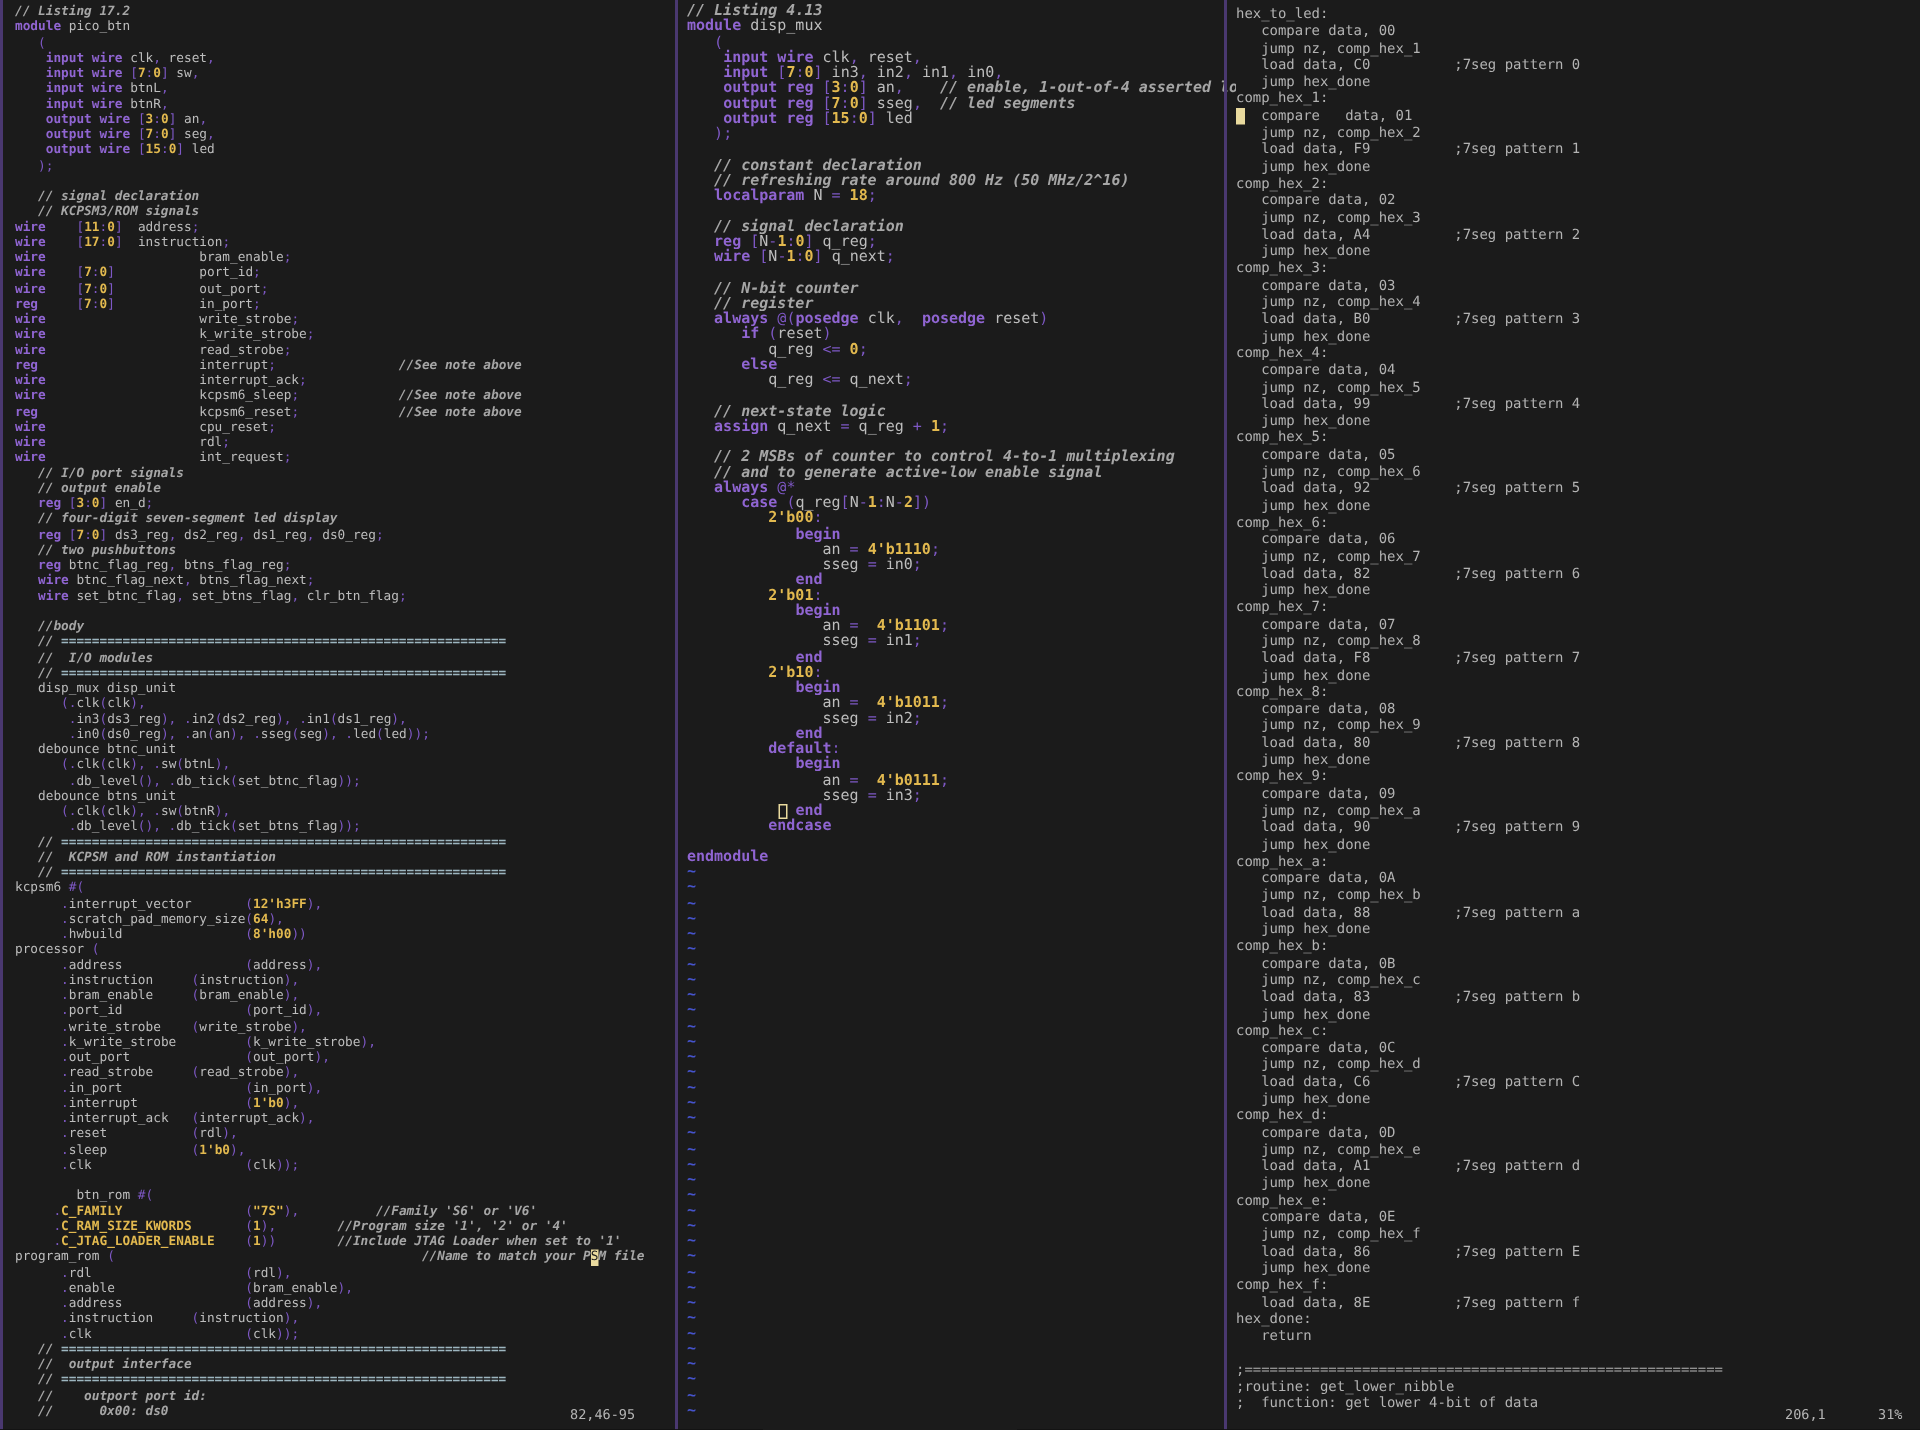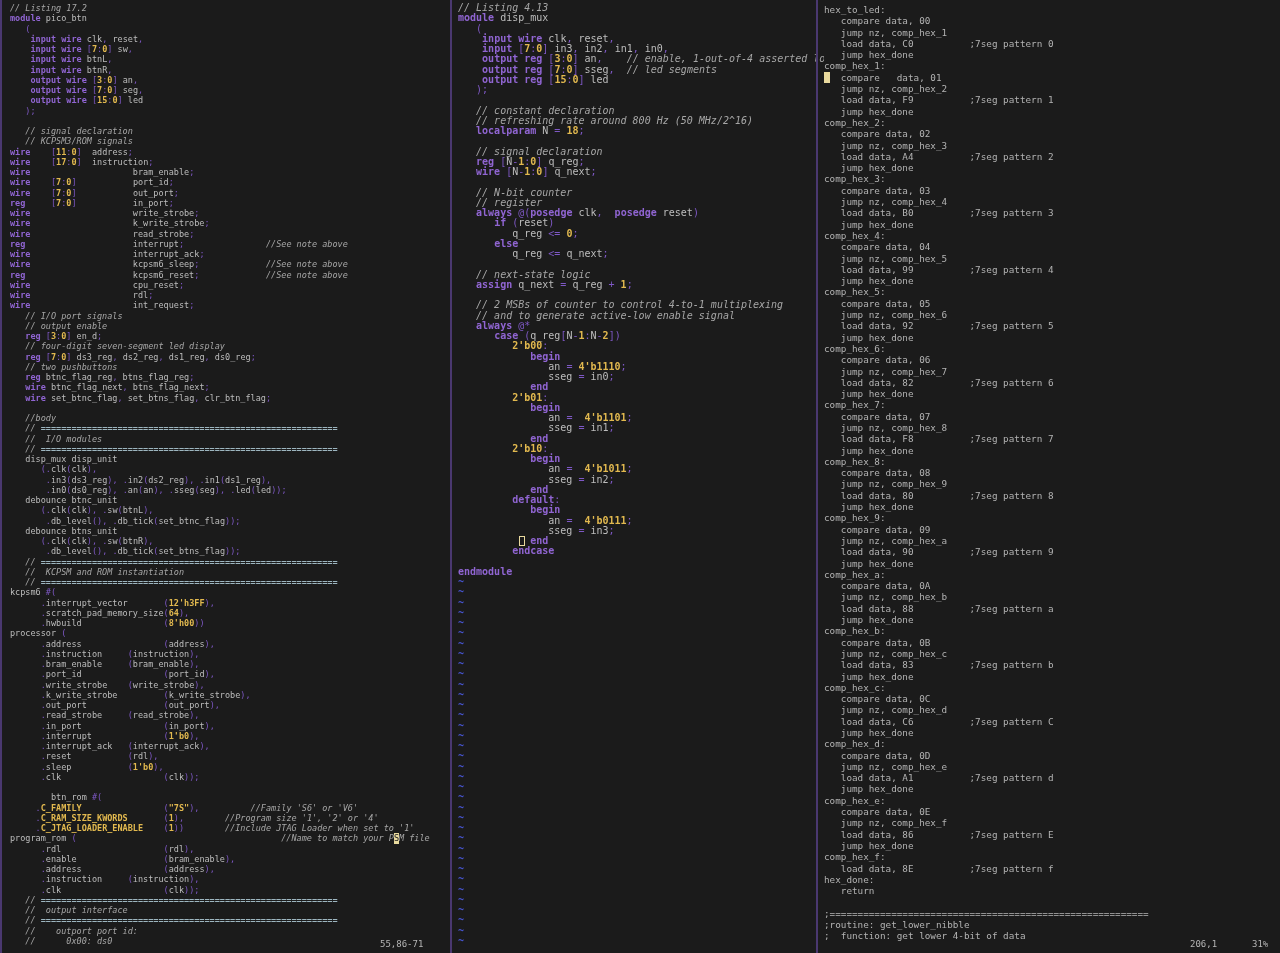--- a/index.html
+++ b/index.html
@@ -11,36 +11,36 @@
   .screen{position:relative;width:1280px;height:953px;background:var(--bg);
     overflow:hidden;font-family:"DejaVu Sans Mono",monospace;}
   .pane{position:absolute;top:0;bottom:0;border-left:2px solid var(--border);
     white-space:pre;overflow:hidden;}
   .pane-left  {left:0;    width:448px;padding:3px 0 0 8px;font-size:8.5px;line-height:10.25px;}
   .pane-middle{left:450px;width:366px;padding:3px 0 0 6px;font-size:10px;line-height:10.25px;}
   .pane-right {left:816px;width:464px;padding:4px 0 0 6px;font-size:9.3px;line-height:11.3px;}
   .ln{min-height:1em;}
   .k{color:var(--kw);font-weight:bold;}
   .n{color:var(--num);font-weight:bold;}
-  .c{color:var(--cmt);font-style:italic;font-weight:normal;}
+  .c{color:var(--cmt);font-style:italic;font-weight:bold;}
   .s{color:var(--sep);font-weight:bold;}
   .p{color:var(--punct);}
   .i{color:var(--plain);}
   .a{color:var(--asm);}
   .tilde{color:var(--tilde);font-weight:bold;}
   .cursor{position:absolute;z-index:3;}
   .cursor.block{background:var(--cursor);color:#1b1b1b;}
   .cursor.outline{box-sizing:border-box;border:1px solid var(--cursor);color:transparent;}
   .ruler{position:absolute;font-size:9px;color:var(--ruler);
     font-family:"DejaVu Sans Mono",monospace;white-space:pre;}
 </style>
 </head>
 <body>
 
 <div class="screen">
   <div class="pane pane-left"><div class="code"><div class="ln"><span class="c">// Listing 17.2</span></div><div class="ln"><span class="k">module</span><span class="i"> pico_btn</span></div><div class="ln"><span class="i">   </span><span class="p">(</span></div><div class="ln"><span class="i">    </span><span class="k">input</span><span class="i"> </span><span class="k">wire</span><span class="i"> clk</span><span class="p">,</span><span class="i"> reset</span><span class="p">,</span></div><div class="ln"><span class="i">    </span><span class="k">input</span><span class="i"> </span><span class="k">wire</span><span class="i"> </span><span class="p">[</span><span class="n">7</span><span class="p">:</span><span class="n">0</span><span class="p">]</span><span class="i"> sw</span><span class="p">,</span></div><div class="ln"><span class="i">    </span><span class="k">input</span><span class="i"> </span><span class="k">wire</span><span class="i"> btnL</span><span class="p">,</span></div><div class="ln"><span class="i">    </span><span class="k">input</span><span class="i"> </span><span class="k">wire</span><span class="i"> btnR</span><span class="p">,</span></div><div class="ln"><span class="i">    </span><span class="k">output</span><span class="i"> </span><span class="k">wire</span><span class="i"> </span><span class="p">[</span><span class="n">3</span><span class="p">:</span><span class="n">0</span><span class="p">]</span><span class="i"> an</span><span class="p">,</span></div><div class="ln"><span class="i">    </span><span class="k">output</span><span class="i"> </span><span class="k">wire</span><span class="i"> </span><span class="p">[</span><span class="n">7</span><span class="p">:</span><span class="n">0</span><span class="p">]</span><span class="i"> seg</span><span class="p">,</span></div><div class="ln"><span class="i">    </span><span class="k">output</span><span class="i"> </span><span class="k">wire</span><span class="i"> </span><span class="p">[</span><span class="n">15</span><span class="p">:</span><span class="n">0</span><span class="p">]</span><span class="i"> led</span></div><div class="ln"><span class="i">   </span><span class="p">)</span><span class="p">;</span></div><div class="ln">&nbsp;</div><div class="ln"><span class="i">   </span><span class="c">// signal declaration</span></div><div class="ln"><span class="i">   </span><span class="c">// KCPSM3/ROM signals</span></div><div class="ln"><span class="k">wire</span><span class="i">    </span><span class="p">[</span><span class="n">11</span><span class="p">:</span><span class="n">0</span><span class="p">]</span><span class="i">  address</span><span class="p">;</span></div><div class="ln"><span class="k">wire</span><span class="i">    </span><span class="p">[</span><span class="n">17</span><span class="p">:</span><span class="n">0</span><span class="p">]</span><span class="i">  instruction</span><span class="p">;</span></div><div class="ln"><span class="k">wire</span><span class="i">                    bram_enable</span><span class="p">;</span></div><div class="ln"><span class="k">wire</span><span class="i">    </span><span class="p">[</span><span class="n">7</span><span class="p">:</span><span class="n">0</span><span class="p">]</span><span class="i">           port_id</span><span class="p">;</span></div><div class="ln"><span class="k">wire</span><span class="i">    </span><span class="p">[</span><span class="n">7</span><span class="p">:</span><span class="n">0</span><span class="p">]</span><span class="i">           out_port</span><span class="p">;</span></div><div class="ln"><span class="k">reg</span><span class="i">     </span><span class="p">[</span><span class="n">7</span><span class="p">:</span><span class="n">0</span><span class="p">]</span><span class="i">           in_port</span><span class="p">;</span></div><div class="ln"><span class="k">wire</span><span class="i">                    write_strobe</span><span class="p">;</span></div><div class="ln"><span class="k">wire</span><span class="i">                    k_write_strobe</span><span class="p">;</span></div><div class="ln"><span class="k">wire</span><span class="i">                    read_strobe</span><span class="p">;</span></div><div class="ln"><span class="k">reg</span><span class="i">                     interrupt</span><span class="p">;</span><span class="i">                </span><span class="c">//See note above</span></div><div class="ln"><span class="k">wire</span><span class="i">                    interrupt_ack</span><span class="p">;</span></div><div class="ln"><span class="k">wire</span><span class="i">                    kcpsm6_sleep</span><span class="p">;</span><span class="i">             </span><span class="c">//See note above</span></div><div class="ln"><span class="k">reg</span><span class="i">                     kcpsm6_reset</span><span class="p">;</span><span class="i">             </span><span class="c">//See note above</span></div><div class="ln"><span class="k">wire</span><span class="i">                    cpu_reset</span><span class="p">;</span></div><div class="ln"><span class="k">wire</span><span class="i">                    rdl</span><span class="p">;</span></div><div class="ln"><span class="k">wire</span><span class="i">                    int_request</span><span class="p">;</span></div><div class="ln"><span class="i">   </span><span class="c">// I/O port signals</span></div><div class="ln"><span class="i">   </span><span class="c">// output enable</span></div><div class="ln"><span class="i">   </span><span class="k">reg</span><span class="i"> </span><span class="p">[</span><span class="n">3</span><span class="p">:</span><span class="n">0</span><span class="p">]</span><span class="i"> en_d</span><span class="p">;</span></div><div class="ln"><span class="i">   </span><span class="c">// four-digit seven-segment led display</span></div><div class="ln"><span class="i">   </span><span class="k">reg</span><span class="i"> </span><span class="p">[</span><span class="n">7</span><span class="p">:</span><span class="n">0</span><span class="p">]</span><span class="i"> ds3_reg</span><span class="p">,</span><span class="i"> ds2_reg</span><span class="p">,</span><span class="i"> ds1_reg</span><span class="p">,</span><span class="i"> ds0_reg</span><span class="p">;</span></div><div class="ln"><span class="i">   </span><span class="c">// two pushbuttons</span></div><div class="ln"><span class="i">   </span><span class="k">reg</span><span class="i"> btnc_flag_reg</span><span class="p">,</span><span class="i"> btns_flag_reg</span><span class="p">;</span></div><div class="ln"><span class="i">   </span><span class="k">wire</span><span class="i"> btnc_flag_next</span><span class="p">,</span><span class="i"> btns_flag_next</span><span class="p">;</span></div><div class="ln"><span class="i">   </span><span class="k">wire</span><span class="i"> set_btnc_flag</span><span class="p">,</span><span class="i"> set_btns_flag</span><span class="p">,</span><span class="i"> clr_btn_flag</span><span class="p">;</span></div><div class="ln">&nbsp;</div><div class="ln"><span class="i">   </span><span class="c">//body</span></div><div class="ln"><span class="i">   </span><span class="c">// </span><span class="s">==========================================================</span><span class="c"></span></div><div class="ln"><span class="i">   </span><span class="c">//  I/O modules</span></div><div class="ln"><span class="i">   </span><span class="c">// </span><span class="s">==========================================================</span><span class="c"></span></div><div class="ln"><span class="i">   disp_mux disp_unit</span></div><div class="ln"><span class="i">      </span><span class="p">(</span><span class="p">.</span><span class="i">clk</span><span class="p">(</span><span class="i">clk</span><span class="p">)</span><span class="p">,</span></div><div class="ln"><span class="i">       </span><span class="p">.</span><span class="i">in3</span><span class="p">(</span><span class="i">ds3_reg</span><span class="p">)</span><span class="p">,</span><span class="i"> </span><span class="p">.</span><span class="i">in2</span><span class="p">(</span><span class="i">ds2_reg</span><span class="p">)</span><span class="p">,</span><span class="i"> </span><span class="p">.</span><span class="i">in1</span><span class="p">(</span><span class="i">ds1_reg</span><span class="p">)</span><span class="p">,</span></div><div class="ln"><span class="i">       </span><span class="p">.</span><span class="i">in0</span><span class="p">(</span><span class="i">ds0_reg</span><span class="p">)</span><span class="p">,</span><span class="i"> </span><span class="p">.</span><span class="i">an</span><span class="p">(</span><span class="i">an</span><span class="p">)</span><span class="p">,</span><span class="i"> </span><span class="p">.</span><span class="i">sseg</span><span class="p">(</span><span class="i">seg</span><span class="p">)</span><span class="p">,</span><span class="i"> </span><span class="p">.</span><span class="i">led</span><span class="p">(</span><span class="i">led</span><span class="p">)</span><span class="p">)</span><span class="p">;</span></div><div class="ln"><span class="i">   debounce btnc_unit</span></div><div class="ln"><span class="i">      </span><span class="p">(</span><span class="p">.</span><span class="i">clk</span><span class="p">(</span><span class="i">clk</span><span class="p">)</span><span class="p">,</span><span class="i"> </span><span class="p">.</span><span class="i">sw</span><span class="p">(</span><span class="i">btnL</span><span class="p">)</span><span class="p">,</span></div><div class="ln"><span class="i">       </span><span class="p">.</span><span class="i">db_level</span><span class="p">(</span><span class="p">)</span><span class="p">,</span><span class="i"> </span><span class="p">.</span><span class="i">db_tick</span><span class="p">(</span><span class="i">set_btnc_flag</span><span class="p">)</span><span class="p">)</span><span class="p">;</span></div><div class="ln"><span class="i">   debounce btns_unit</span></div><div class="ln"><span class="i">      </span><span class="p">(</span><span class="p">.</span><span class="i">clk</span><span class="p">(</span><span class="i">clk</span><span class="p">)</span><span class="p">,</span><span class="i"> </span><span class="p">.</span><span class="i">sw</span><span class="p">(</span><span class="i">btnR</span><span class="p">)</span><span class="p">,</span></div><div class="ln"><span class="i">       </span><span class="p">.</span><span class="i">db_level</span><span class="p">(</span><span class="p">)</span><span class="p">,</span><span class="i"> </span><span class="p">.</span><span class="i">db_tick</span><span class="p">(</span><span class="i">set_btns_flag</span><span class="p">)</span><span class="p">)</span><span class="p">;</span></div><div class="ln"><span class="i">   </span><span class="c">// </span><span class="s">==========================================================</span><span class="c"></span></div><div class="ln"><span class="i">   </span><span class="c">//  KCPSM and ROM instantiation</span></div><div class="ln"><span class="i">   </span><span class="c">// </span><span class="s">==========================================================</span><span class="c"></span></div><div class="ln"><span class="i">kcpsm6 </span><span class="p">#</span><span class="p">(</span></div><div class="ln"><span class="i">      </span><span class="p">.</span><span class="i">interrupt_vector       </span><span class="p">(</span><span class="n">12'h3FF</span><span class="p">)</span><span class="p">,</span></div><div class="ln"><span class="i">      </span><span class="p">.</span><span class="i">scratch_pad_memory_size</span><span class="p">(</span><span class="n">64</span><span class="p">)</span><span class="p">,</span></div><div class="ln"><span class="i">      </span><span class="p">.</span><span class="i">hwbuild                </span><span class="p">(</span><span class="n">8'h00</span><span class="p">)</span><span class="p">)</span></div><div class="ln"><span class="i">processor </span><span class="p">(</span></div><div class="ln"><span class="i">      </span><span class="p">.</span><span class="i">address                </span><span class="p">(</span><span class="i">address</span><span class="p">)</span><span class="p">,</span></div><div class="ln"><span class="i">      </span><span class="p">.</span><span class="i">instruction     </span><span class="p">(</span><span class="i">instruction</span><span class="p">)</span><span class="p">,</span></div><div class="ln"><span class="i">      </span><span class="p">.</span><span class="i">bram_enable     </span><span class="p">(</span><span class="i">bram_enable</span><span class="p">)</span><span class="p">,</span></div><div class="ln"><span class="i">      </span><span class="p">.</span><span class="i">port_id                </span><span class="p">(</span><span class="i">port_id</span><span class="p">)</span><span class="p">,</span></div><div class="ln"><span class="i">      </span><span class="p">.</span><span class="i">write_strobe    </span><span class="p">(</span><span class="i">write_strobe</span><span class="p">)</span><span class="p">,</span></div><div class="ln"><span class="i">      </span><span class="p">.</span><span class="i">k_write_strobe         </span><span class="p">(</span><span class="i">k_write_strobe</span><span class="p">)</span><span class="p">,</span></div><div class="ln"><span class="i">      </span><span class="p">.</span><span class="i">out_port               </span><span class="p">(</span><span class="i">out_port</span><span class="p">)</span><span class="p">,</span></div><div class="ln"><span class="i">      </span><span class="p">.</span><span class="i">read_strobe     </span><span class="p">(</span><span class="i">read_strobe</span><span class="p">)</span><span class="p">,</span></div><div class="ln"><span class="i">      </span><span class="p">.</span><span class="i">in_port                </span><span class="p">(</span><span class="i">in_port</span><span class="p">)</span><span class="p">,</span></div><div class="ln"><span class="i">      </span><span class="p">.</span><span class="i">interrupt              </span><span class="p">(</span><span class="n">1'b0</span><span class="p">)</span><span class="p">,</span></div><div class="ln"><span class="i">      </span><span class="p">.</span><span class="i">interrupt_ack   </span><span class="p">(</span><span class="i">interrupt_ack</span><span class="p">)</span><span class="p">,</span></div><div class="ln"><span class="i">      </span><span class="p">.</span><span class="i">reset           </span><span class="p">(</span><span class="i">rdl</span><span class="p">)</span><span class="p">,</span></div><div class="ln"><span class="i">      </span><span class="p">.</span><span class="i">sleep           </span><span class="p">(</span><span class="n">1'b0</span><span class="p">)</span><span class="p">,</span></div><div class="ln"><span class="i">      </span><span class="p">.</span><span class="i">clk                    </span><span class="p">(</span><span class="i">clk</span><span class="p">)</span><span class="p">)</span><span class="p">;</span></div><div class="ln">&nbsp;</div><div class="ln"><span class="i">        btn_rom </span><span class="p">#</span><span class="p">(</span></div><div class="ln"><span class="i">     </span><span class="p">.</span><span class="n">C_FAMILY</span><span class="i">                </span><span class="p">(</span><span class="n">"7S"</span><span class="p">)</span><span class="p">,</span><span class="i">          </span><span class="c">//Family 'S6' or 'V6'</span></div><div class="ln"><span class="i">     </span><span class="p">.</span><span class="n">C_RAM_SIZE_KWORDS</span><span class="i">       </span><span class="p">(</span><span class="n">1</span><span class="p">)</span><span class="p">,</span><span class="i">        </span><span class="c">//Program size '1', '2' or '4'</span></div><div class="ln"><span class="i">     </span><span class="p">.</span><span class="n">C_JTAG_LOADER_ENABLE</span><span class="i">    </span><span class="p">(</span><span class="n">1</span><span class="p">)</span><span class="p">)</span><span class="i">        </span><span class="c">//Include JTAG Loader when set to '1'</span></div><div class="ln"><span class="i">program_rom </span><span class="p">(</span><span class="i">                                        </span><span class="c">//Name to match your PSM file</span></div><div class="ln"><span class="i">      </span><span class="p">.</span><span class="i">rdl                    </span><span class="p">(</span><span class="i">rdl</span><span class="p">)</span><span class="p">,</span></div><div class="ln"><span class="i">      </span><span class="p">.</span><span class="i">enable                 </span><span class="p">(</span><span class="i">bram_enable</span><span class="p">)</span><span class="p">,</span></div><div class="ln"><span class="i">      </span><span class="p">.</span><span class="i">address                </span><span class="p">(</span><span class="i">address</span><span class="p">)</span><span class="p">,</span></div><div class="ln"><span class="i">      </span><span class="p">.</span><span class="i">instruction     </span><span class="p">(</span><span class="i">instruction</span><span class="p">)</span><span class="p">,</span></div><div class="ln"><span class="i">      </span><span class="p">.</span><span class="i">clk                    </span><span class="p">(</span><span class="i">clk</span><span class="p">)</span><span class="p">)</span><span class="p">;</span></div><div class="ln"><span class="i">   </span><span class="c">// </span><span class="s">==========================================================</span><span class="c"></span></div><div class="ln"><span class="i">   </span><span class="c">//  output interface</span></div><div class="ln"><span class="i">   </span><span class="c">// </span><span class="s">==========================================================</span><span class="c"></span></div><div class="ln"><span class="i">   </span><span class="c">//    outport port id:</span></div><div class="ln"><span class="i">   </span><span class="c">//      0x00: ds0</span></div></div><span class="cursor block" style="left: 391.902px; top: 833.25px; width: 5.1187px; height: 10.25px; font-size: 8.5px; line-height: 10.25px;">S</span></div>
   <div class="pane pane-middle"><div class="code"><div class="ln"><span class="c">// Listing 4.13</span></div><div class="ln"><span class="k">module</span><span class="i"> disp_mux</span></div><div class="ln"><span class="i">   </span><span class="p">(</span></div><div class="ln"><span class="i">    </span><span class="k">input</span><span class="i"> </span><span class="k">wire</span><span class="i"> clk</span><span class="p">,</span><span class="i"> reset</span><span class="p">,</span></div><div class="ln"><span class="i">    </span><span class="k">input</span><span class="i"> </span><span class="p">[</span><span class="n">7</span><span class="p">:</span><span class="n">0</span><span class="p">]</span><span class="i"> in3</span><span class="p">,</span><span class="i"> in2</span><span class="p">,</span><span class="i"> in1</span><span class="p">,</span><span class="i"> in0</span><span class="p">,</span></div><div class="ln"><span class="i">    </span><span class="k">output</span><span class="i"> </span><span class="k">reg</span><span class="i"> </span><span class="p">[</span><span class="n">3</span><span class="p">:</span><span class="n">0</span><span class="p">]</span><span class="i"> an</span><span class="p">,</span><span class="i">    </span><span class="c">// enable, 1-out-of-4 asserted low</span></div><div class="ln"><span class="i">    </span><span class="k">output</span><span class="i"> </span><span class="k">reg</span><span class="i"> </span><span class="p">[</span><span class="n">7</span><span class="p">:</span><span class="n">0</span><span class="p">]</span><span class="i"> sseg</span><span class="p">,</span><span class="i">  </span><span class="c">// led segments</span></div><div class="ln"><span class="i">    </span><span class="k">output</span><span class="i"> </span><span class="k">reg</span><span class="i"> </span><span class="p">[</span><span class="n">15</span><span class="p">:</span><span class="n">0</span><span class="p">]</span><span class="i"> led</span></div><div class="ln"><span class="i">   </span><span class="p">)</span><span class="p">;</span></div><div class="ln">&nbsp;</div><div class="ln"><span class="i">   </span><span class="c">// constant declaration</span></div><div class="ln"><span class="i">   </span><span class="c">// refreshing rate around 800 Hz (50 MHz/2^16)</span></div><div class="ln"><span class="i">   </span><span class="k">localparam</span><span class="i"> N </span><span class="p">=</span><span class="i"> </span><span class="n">18</span><span class="p">;</span></div><div class="ln">&nbsp;</div><div class="ln"><span class="i">   </span><span class="c">// signal declaration</span></div><div class="ln"><span class="i">   </span><span class="k">reg</span><span class="i"> </span><span class="p">[</span><span class="i">N</span><span class="p">-</span><span class="n">1</span><span class="p">:</span><span class="n">0</span><span class="p">]</span><span class="i"> q_reg</span><span class="p">;</span></div><div class="ln"><span class="i">   </span><span class="k">wire</span><span class="i"> </span><span class="p">[</span><span class="i">N</span><span class="p">-</span><span class="n">1</span><span class="p">:</span><span class="n">0</span><span class="p">]</span><span class="i"> q_next</span><span class="p">;</span></div><div class="ln">&nbsp;</div><div class="ln"><span class="i">   </span><span class="c">// N-bit counter</span></div><div class="ln"><span class="i">   </span><span class="c">// register</span></div><div class="ln"><span class="i">   </span><span class="k">always</span><span class="i"> </span><span class="p">@</span><span class="p">(</span><span class="k">posedge</span><span class="i"> clk</span><span class="p">,</span><span class="i">  </span><span class="k">posedge</span><span class="i"> reset</span><span class="p">)</span></div><div class="ln"><span class="i">      </span><span class="k">if</span><span class="i"> </span><span class="p">(</span><span class="i">reset</span><span class="p">)</span></div><div class="ln"><span class="i">         q_reg </span><span class="p">&lt;</span><span class="p">=</span><span class="i"> </span><span class="n">0</span><span class="p">;</span></div><div class="ln"><span class="i">      </span><span class="k">else</span></div><div class="ln"><span class="i">         q_reg </span><span class="p">&lt;</span><span class="p">=</span><span class="i"> q_next</span><span class="p">;</span></div><div class="ln">&nbsp;</div><div class="ln"><span class="i">   </span><span class="c">// next-state logic</span></div><div class="ln"><span class="i">   </span><span class="k">assign</span><span class="i"> q_next </span><span class="p">=</span><span class="i"> q_reg </span><span class="p">+</span><span class="i"> </span><span class="n">1</span><span class="p">;</span></div><div class="ln">&nbsp;</div><div class="ln"><span class="i">   </span><span class="c">// 2 MSBs of counter to control 4-to-1 multiplexing</span></div><div class="ln"><span class="i">   </span><span class="c">// and to generate active-low enable signal</span></div><div class="ln"><span class="i">   </span><span class="k">always</span><span class="i"> </span><span class="p">@</span><span class="p">*</span></div><div class="ln"><span class="i">      </span><span class="k">case</span><span class="i"> </span><span class="p">(</span><span class="i">q_reg</span><span class="p">[</span><span class="i">N</span><span class="p">-</span><span class="n">1</span><span class="p">:</span><span class="i">N</span><span class="p">-</span><span class="n">2</span><span class="p">]</span><span class="p">)</span></div><div class="ln"><span class="i">         </span><span class="n">2'b00</span><span class="p">:</span></div><div class="ln"><span class="i">            </span><span class="k">begin</span></div><div class="ln"><span class="i">               an </span><span class="p">=</span><span class="i"> </span><span class="n">4'b1110</span><span class="p">;</span></div><div class="ln"><span class="i">               sseg </span><span class="p">=</span><span class="i"> in0</span><span class="p">;</span></div><div class="ln"><span class="i">            </span><span class="k">end</span></div><div class="ln"><span class="i">         </span><span class="n">2'b01</span><span class="p">:</span></div><div class="ln"><span class="i">            </span><span class="k">begin</span></div><div class="ln"><span class="i">               an </span><span class="p">=</span><span class="i">  </span><span class="n">4'b1101</span><span class="p">;</span></div><div class="ln"><span class="i">               sseg </span><span class="p">=</span><span class="i"> in1</span><span class="p">;</span></div><div class="ln"><span class="i">            </span><span class="k">end</span></div><div class="ln"><span class="i">         </span><span class="n">2'b10</span><span class="p">:</span></div><div class="ln"><span class="i">            </span><span class="k">begin</span></div><div class="ln"><span class="i">               an </span><span class="p">=</span><span class="i">  </span><span class="n">4'b1011</span><span class="p">;</span></div><div class="ln"><span class="i">               sseg </span><span class="p">=</span><span class="i"> in2</span><span class="p">;</span></div><div class="ln"><span class="i">            </span><span class="k">end</span></div><div class="ln"><span class="i">         </span><span class="k">default</span><span class="p">:</span></div><div class="ln"><span class="i">            </span><span class="k">begin</span></div><div class="ln"><span class="i">               an </span><span class="p">=</span><span class="i">  </span><span class="n">4'b0111</span><span class="p">;</span></div><div class="ln"><span class="i">               sseg </span><span class="p">=</span><span class="i"> in3</span><span class="p">;</span></div><div class="ln"><span class="i">            </span><span class="k">end</span></div><div class="ln"><span class="i">         </span><span class="k">endcase</span></div><div class="ln">&nbsp;</div><div class="ln"><span class="k">endmodule</span></div><div class="ln tilde">~</div><div class="ln tilde">~</div><div class="ln tilde">~</div><div class="ln tilde">~</div><div class="ln tilde">~</div><div class="ln tilde">~</div><div class="ln tilde">~</div><div class="ln tilde">~</div><div class="ln tilde">~</div><div class="ln tilde">~</div><div class="ln tilde">~</div><div class="ln tilde">~</div><div class="ln tilde">~</div><div class="ln tilde">~</div><div class="ln tilde">~</div><div class="ln tilde">~</div><div class="ln tilde">~</div><div class="ln tilde">~</div><div class="ln tilde">~</div><div class="ln tilde">~</div><div class="ln tilde">~</div><div class="ln tilde">~</div><div class="ln tilde">~</div><div class="ln tilde">~</div><div class="ln tilde">~</div><div class="ln tilde">~</div><div class="ln tilde">~</div><div class="ln tilde">~</div><div class="ln tilde">~</div><div class="ln tilde">~</div><div class="ln tilde">~</div><div class="ln tilde">~</div><div class="ln tilde">~</div><div class="ln tilde">~</div><div class="ln tilde">~</div><div class="ln tilde">~</div></div><span class="cursor outline" style="left: 67.4244px; top: 536px; width: 5.1187px; height: 10.25px; font-size: 8.5px; line-height: 10.25px;"></span></div>
   <div class="pane pane-right"><div class="code"><div class="ln"><span class="a">hex_to_led:</span></div><div class="ln"><span class="a">   compare data, 00</span></div><div class="ln"><span class="a">   jump nz, comp_hex_1</span></div><div class="ln"><span class="a">   load data, C0          ;7seg pattern 0</span></div><div class="ln"><span class="a">   jump hex_done</span></div><div class="ln"><span class="a">comp_hex_1:</span></div><div class="ln"><span class="a">   compare   data, 01</span></div><div class="ln"><span class="a">   jump nz, comp_hex_2</span></div><div class="ln"><span class="a">   load data, F9          ;7seg pattern 1</span></div><div class="ln"><span class="a">   jump hex_done</span></div><div class="ln"><span class="a">comp_hex_2:</span></div><div class="ln"><span class="a">   compare data, 02</span></div><div class="ln"><span class="a">   jump nz, comp_hex_3</span></div><div class="ln"><span class="a">   load data, A4          ;7seg pattern 2</span></div><div class="ln"><span class="a">   jump hex_done</span></div><div class="ln"><span class="a">comp_hex_3:</span></div><div class="ln"><span class="a">   compare data, 03</span></div><div class="ln"><span class="a">   jump nz, comp_hex_4</span></div><div class="ln"><span class="a">   load data, B0          ;7seg pattern 3</span></div><div class="ln"><span class="a">   jump hex_done</span></div><div class="ln"><span class="a">comp_hex_4:</span></div><div class="ln"><span class="a">   compare data, 04</span></div><div class="ln"><span class="a">   jump nz, comp_hex_5</span></div><div class="ln"><span class="a">   load data, 99          ;7seg pattern 4</span></div><div class="ln"><span class="a">   jump hex_done</span></div><div class="ln"><span class="a">comp_hex_5:</span></div><div class="ln"><span class="a">   compare data, 05</span></div><div class="ln"><span class="a">   jump nz, comp_hex_6</span></div><div class="ln"><span class="a">   load data, 92          ;7seg pattern 5</span></div><div class="ln"><span class="a">   jump hex_done</span></div><div class="ln"><span class="a">comp_hex_6:</span></div><div class="ln"><span class="a">   compare data, 06</span></div><div class="ln"><span class="a">   jump nz, comp_hex_7</span></div><div class="ln"><span class="a">   load data, 82          ;7seg pattern 6</span></div><div class="ln"><span class="a">   jump hex_done</span></div><div class="ln"><span class="a">comp_hex_7:</span></div><div class="ln"><span class="a">   compare data, 07</span></div><div class="ln"><span class="a">   jump nz, comp_hex_8</span></div><div class="ln"><span class="a">   load data, F8          ;7seg pattern 7</span></div><div class="ln"><span class="a">   jump hex_done</span></div><div class="ln"><span class="a">comp_hex_8:</span></div><div class="ln"><span class="a">   compare data, 08</span></div><div class="ln"><span class="a">   jump nz, comp_hex_9</span></div><div class="ln"><span class="a">   load data, 80          ;7seg pattern 8</span></div><div class="ln"><span class="a">   jump hex_done</span></div><div class="ln"><span class="a">comp_hex_9:</span></div><div class="ln"><span class="a">   compare data, 09</span></div><div class="ln"><span class="a">   jump nz, comp_hex_a</span></div><div class="ln"><span class="a">   load data, 90          ;7seg pattern 9</span></div><div class="ln"><span class="a">   jump hex_done</span></div><div class="ln"><span class="a">comp_hex_a:</span></div><div class="ln"><span class="a">   compare data, 0A</span></div><div class="ln"><span class="a">   jump nz, comp_hex_b</span></div><div class="ln"><span class="a">   load data, 88          ;7seg pattern a</span></div><div class="ln"><span class="a">   jump hex_done</span></div><div class="ln"><span class="a">comp_hex_b:</span></div><div class="ln"><span class="a">   compare data, 0B</span></div><div class="ln"><span class="a">   jump nz, comp_hex_c</span></div><div class="ln"><span class="a">   load data, 83          ;7seg pattern b</span></div><div class="ln"><span class="a">   jump hex_done</span></div><div class="ln"><span class="a">comp_hex_c:</span></div><div class="ln"><span class="a">   compare data, 0C</span></div><div class="ln"><span class="a">   jump nz, comp_hex_d</span></div><div class="ln"><span class="a">   load data, C6          ;7seg pattern C</span></div><div class="ln"><span class="a">   jump hex_done</span></div><div class="ln"><span class="a">comp_hex_d:</span></div><div class="ln"><span class="a">   compare data, 0D</span></div><div class="ln"><span class="a">   jump nz, comp_hex_e</span></div><div class="ln"><span class="a">   load data, A1          ;7seg pattern d</span></div><div class="ln"><span class="a">   jump hex_done</span></div><div class="ln"><span class="a">comp_hex_e:</span></div><div class="ln"><span class="a">   compare data, 0E</span></div><div class="ln"><span class="a">   jump nz, comp_hex_f</span></div><div class="ln"><span class="a">   load data, 86          ;7seg pattern E</span></div><div class="ln"><span class="a">   jump hex_done</span></div><div class="ln"><span class="a">comp_hex_f:</span></div><div class="ln"><span class="a">   load data, 8E          ;7seg pattern f</span></div><div class="ln"><span class="a">hex_done:</span></div><div class="ln"><span class="a">   return</span></div><div class="ln">&nbsp;</div><div class="ln"><span class="a">;=========================================================</span></div><div class="ln"><span class="a">;routine: get_lower_nibble</span></div><div class="ln"><span class="a">;  function: get lower 4-bit of data</span></div></div><span class="cursor block" style="left: 6px; top: 71.8px; width: 5.60046px; height: 11.3px; font-size: 9.3px; line-height: 11.3px;"> </span></div>
 
-  <span class="ruler" style="left:380px;top:939px;">55,86-71</span>
+  <span class="ruler" style="left:380px;top:939px;">82,46-95</span>
   <span class="ruler" style="left:1190px;top:939px;">206,1</span>
   <span class="ruler" style="left:1252px;top:939px;">31%</span>
 </div>
 
 </body></html>

